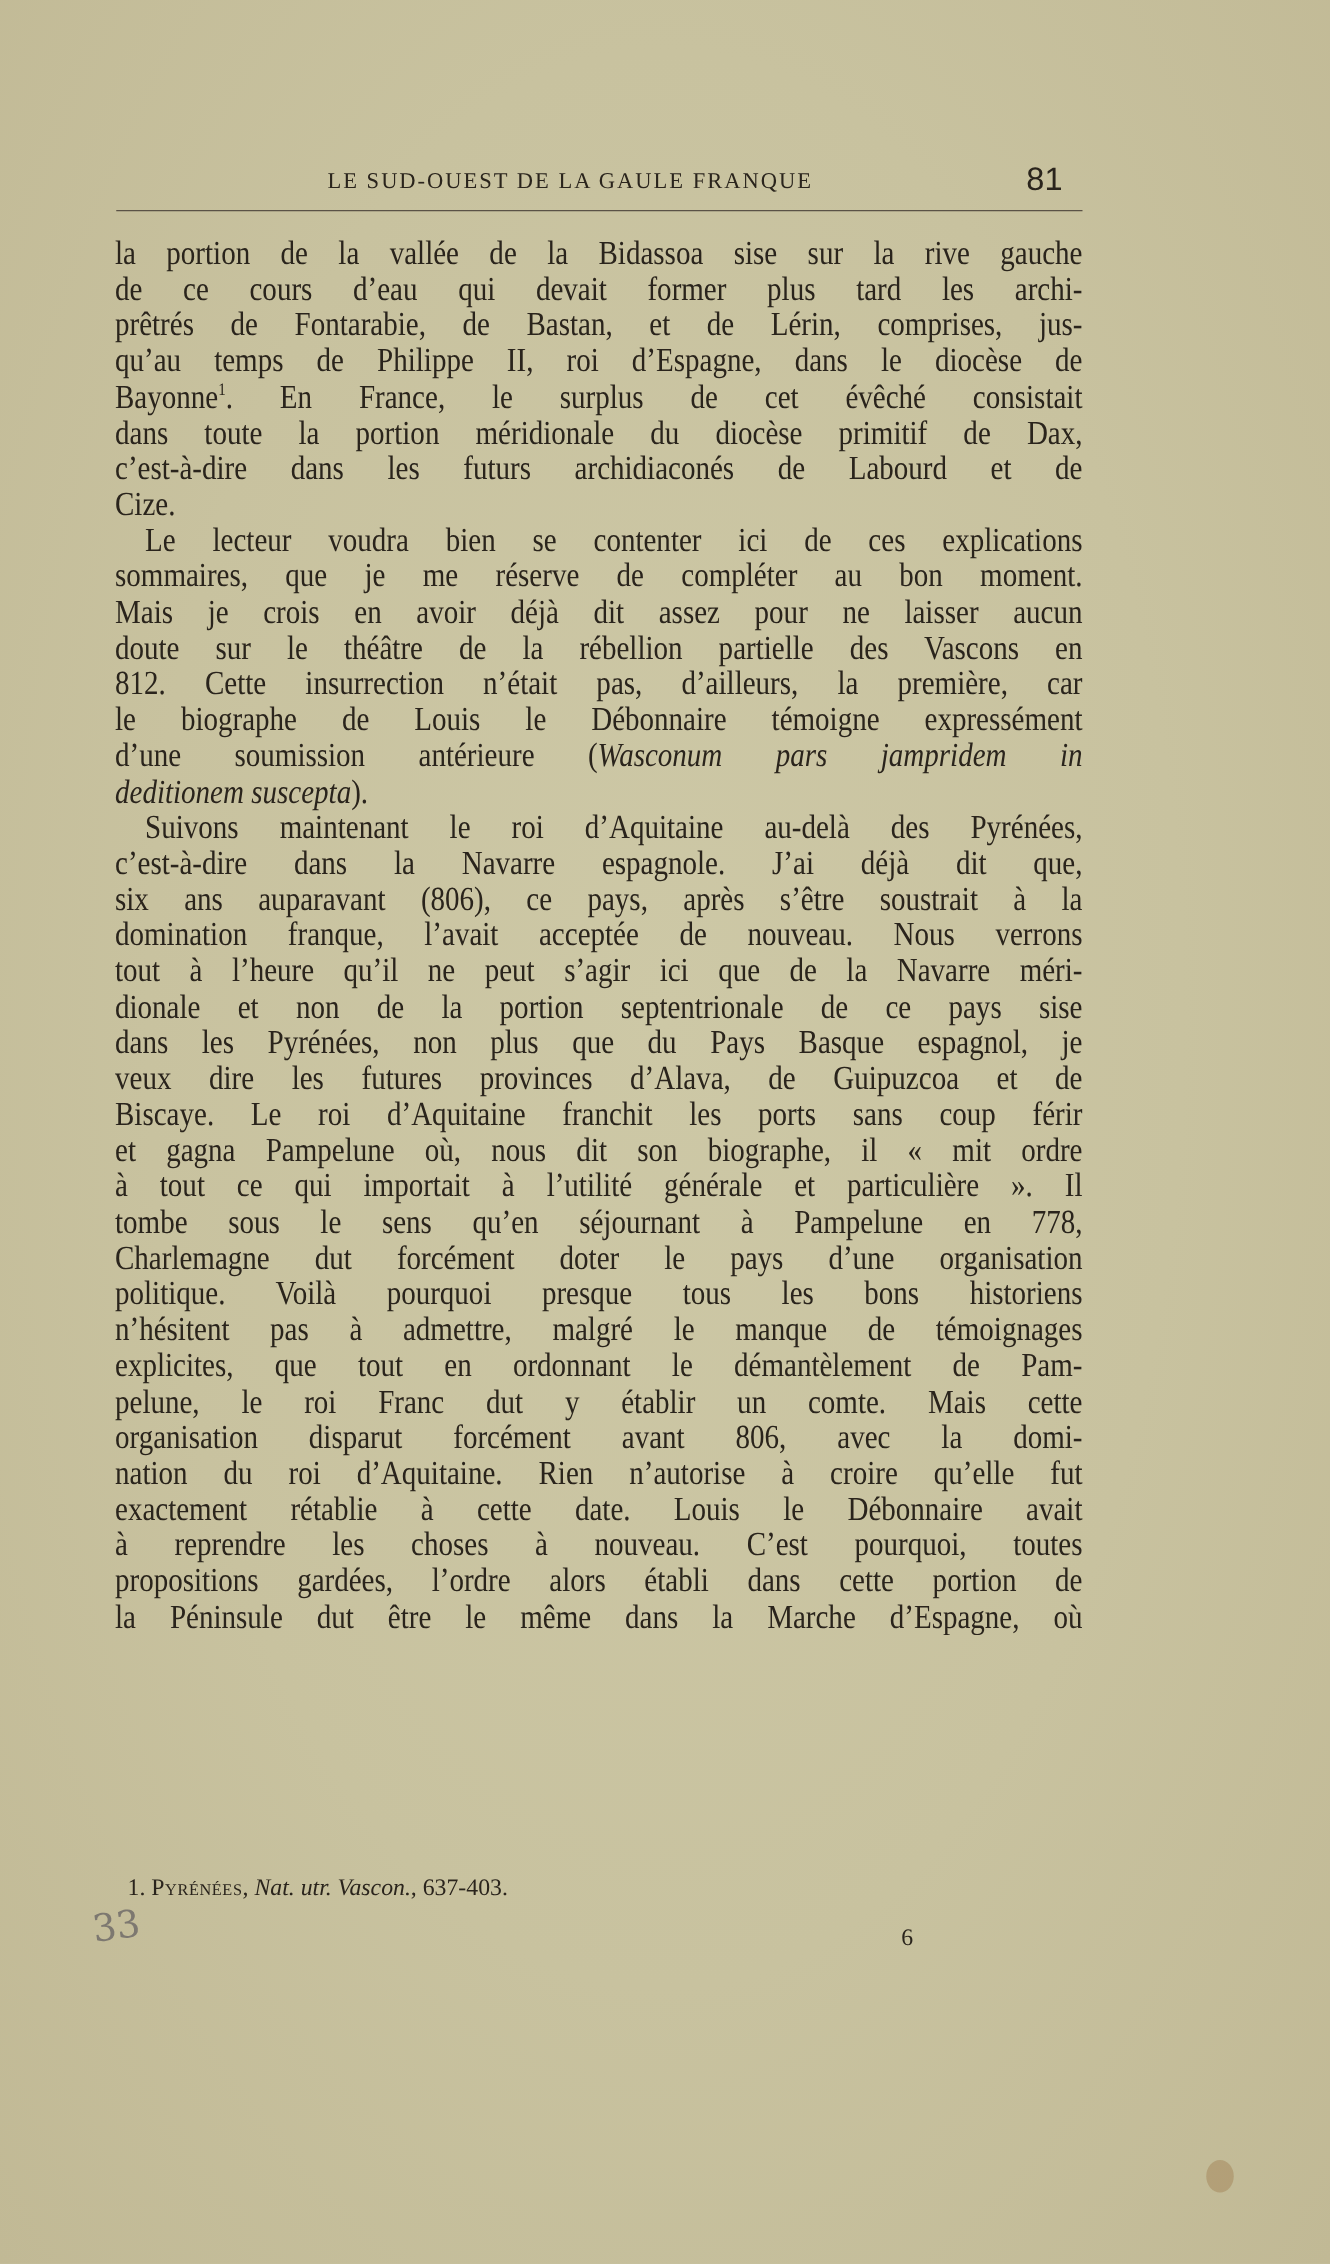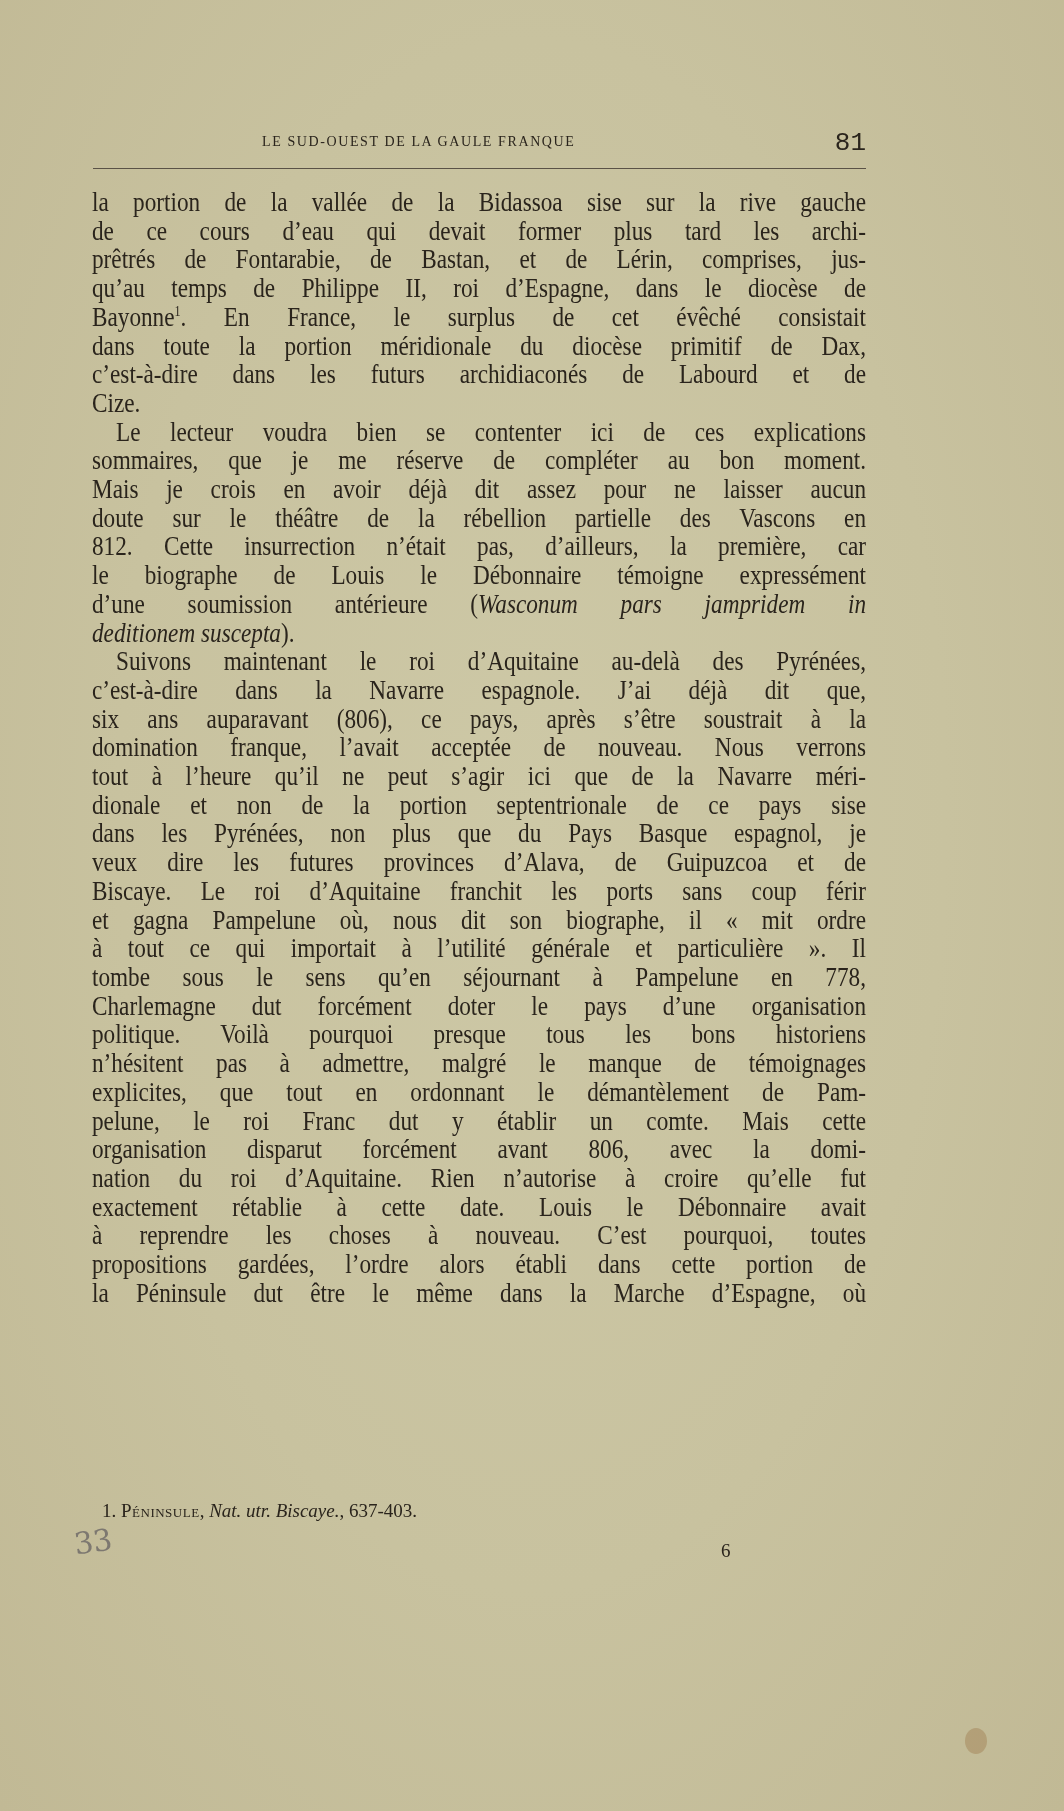--- a/index.html
+++ b/index.html
@@ -12,25 +12,25 @@
     font-family: "DejaVu Serif", "Liberation Serif", serif;
     color: #2a241c;
   }
   .stain { position: absolute; border-radius: 50%; background: rgba(150,110,60,0.35); }
   .running-head {
     position: absolute; left: 262px; top: 128px; width: 604px; height: 30px;
   }
   .running-title {
     position: absolute; left: 0; top: 6px;
     font-family: "Liberation Serif", "DejaVu Serif", serif;
-    font-size: 14px; letter-spacing: 1.6px; font-weight: normal;
+    font-size: 18px; letter-spacing: 1.6px; font-weight: normal;
   }
   .page-number {
-    position: absolute; right: 0; top: 0;
-    font-family: Liberation Mono, monospace; font-size: 26px;
+    position: absolute; right: 16px; top: 0;
+    font-family: Liberation Sans, sans-serif; font-size: 26px;
   }
   .head-rule {
     position: absolute; left: 93px; top: 168px; width: 773px; height: 1px;
     background: #5a5246;
   }
   .body-text {
     position: absolute; left: 92px; top: 188px; width: 774px;
     font-family: "Liberation Serif", "DejaVu Serif", serif;
     font-size: 27px; line-height: 28.7px;
     text-align: justify;
@@ -114,17 +114,17 @@
     <span class="line">nation du roi d’Aquitaine. Rien n’autorise à croire qu’elle fut</span>
     <span class="line">exactement rétablie à cette date. Louis le Débonnaire avait</span>
     <span class="line">à reprendre les choses à nouveau. C’est pourquoi, toutes</span>
     <span class="line">propositions gardées, l’ordre alors établi dans cette portion de</span>
     <span class="line">la Péninsule dut être le même dans la Marche d’Espagne, où</span>
   </div>
 </div>
 
 <div class="footnote">
   <span>1.</span>
-  <span class="sc">Péninsule</span><span>, </span><span class="it">Nat. utr. Biscaye.</span><span>, 637-403.</span>
+  <span class="sc">Pyrénées</span><span>, </span><span class="it">Nat. utr. Vascon.</span><span>, 637-403.</span>
 </div>
 
 <div class="pencil-mark">33</div>
 <div class="signature">6</div>
 
 </body></html>

